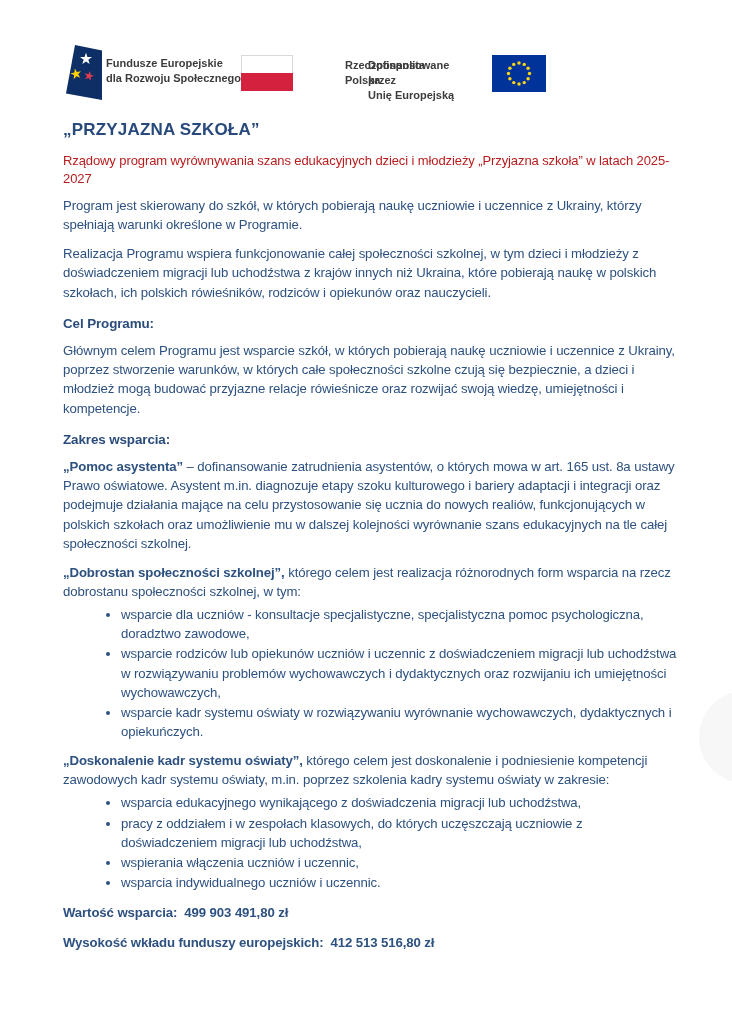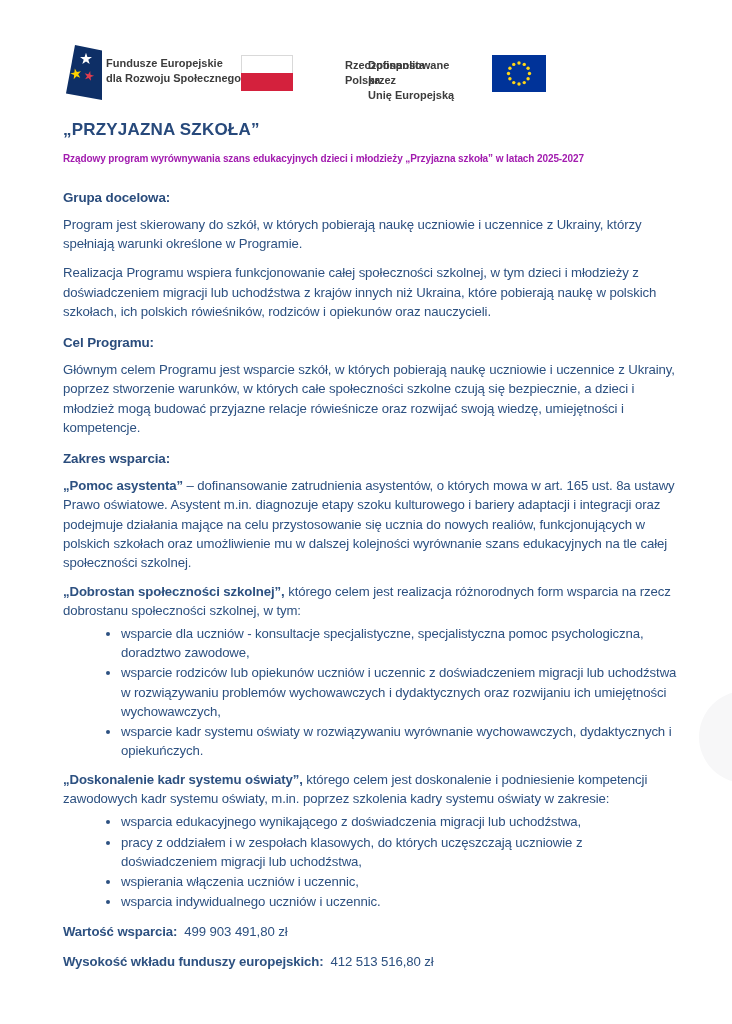--- a/index.html
+++ b/index.html
@@ -15,30 +15,30 @@
   .fe-cap{left:106px;top:56px;}
   .pl-flag{position:absolute;left:241px;top:55px;width:52px;height:36px;box-sizing:border-box;}
   .pl-flag .white{height:18px;background:#ffffff;border:1px solid #d9d9d9;border-bottom:none;box-sizing:border-box;}
   .pl-flag .red{height:18px;background:#d4213d;}
   .pl-cap{left:301px;top:58px;margin-left:44px;}
   .eu-cap{left:368px;top:58px;width:112px;text-align:left;}
   .eu-flag{position:absolute;left:492px;top:55px;}
   
   .content{position:absolute;left:63px;top:118px;width:614px;font-size:13.2px;line-height:1.45;}
   .title{margin:0;font-size:17px;font-weight:700;color:#27497b;letter-spacing:0.2px;}
-  .subtitle{margin:9px 0 0;font-size:10px;font-weight:700;color:#a21caf;line-height:1.4;}
+  .subtitle{margin:9px 0 0;font-size:13px;font-weight:400;color:#b91c1c;line-height:1.4;}
   .h{margin:22px 0 0;font-size:13.4px;font-weight:700;color:#2a4c7c;}
   .h.tight{margin-top:12px;}
   .content p{margin:8px 0 0;}
   .lead{font-weight:700;}
   .gap-top{margin-top:10px !important;}
   ul{margin:4px 0 6px;padding-left:58px;}
   li{margin:1px 0;}
   .kv{margin-top:11px !important;font-weight:700;}
-  .kv .val{font-weight:400;margin-left:7px;margin-top:20px;}
+  .kv .val{font-weight:700;margin-left:7px;margin-top:20px;}
   
   .floating-circle{
     position:absolute;left:699px;top:691px;width:92px;height:92px;border-radius:50%;
     background:#f7f7f8;
   }
 </style>
 </head>
 <body>
 
 <div class="page">
@@ -86,21 +86,20 @@
         <circle cx="21.75" cy="9.41" r="1.7"></circle>
       </g>
     </svg>
   </header>
 
   <main class="content">
 
     <h1 class="title">„PRZYJAZNA SZKOŁA”</h1>
     <h2 class="subtitle">Rządowy program wyrównywania szans edukacyjnych dzieci i młodzieży „Przyjazna szkoła” w latach 2025-2027</h2>
 
-    <h3 class="h">Grupa docelowa:</h3>
     <p>Program jest skierowany do szkół, w których pobierają naukę uczniowie i uczennice z Ukrainy, którzy spełniają warunki określone w Programie.</p>
     <p class="gap-top">Realizacja Programu wspiera funkcjonowanie całej społeczności szkolnej, w tym dzieci i młodzieży z doświadczeniem migracji lub uchodźstwa z krajów innych niż Ukraina, które pobierają naukę w polskich szkołach, ich polskich rówieśników, rodziców i opiekunów oraz nauczycieli.</p>
 
     <h3 class="h tight">Cel Programu:</h3>
     <p>Głównym celem Programu jest wsparcie szkół, w których pobierają naukę uczniowie i uczennice z Ukrainy, poprzez stworzenie warunków, w których całe społeczności szkolne czują się bezpiecznie, a dzieci i młodzież mogą budować przyjazne relacje rówieśnicze oraz rozwijać swoją wiedzę, umiejętności i kompetencje.</p>
 
     <h3 class="h tight">Zakres wsparcia:</h3>
 
     <p><span class="lead">„Pomoc asystenta”</span><span> – dofinansowanie zatrudnienia asystentów, o których mowa w art. 165 ust. 8a ustawy Prawo oświatowe. Asystent m.in. diagnozuje etapy szoku kulturowego i bariery adaptacji i integracji oraz podejmuje działania mające na celu przystosowanie się ucznia do nowych realiów, funkcjonujących w polskich szkołach oraz umożliwienie mu w dalszej kolejności wyrównanie szans edukacyjnych na tle całej społeczności szkolnej.</span></p>
 

